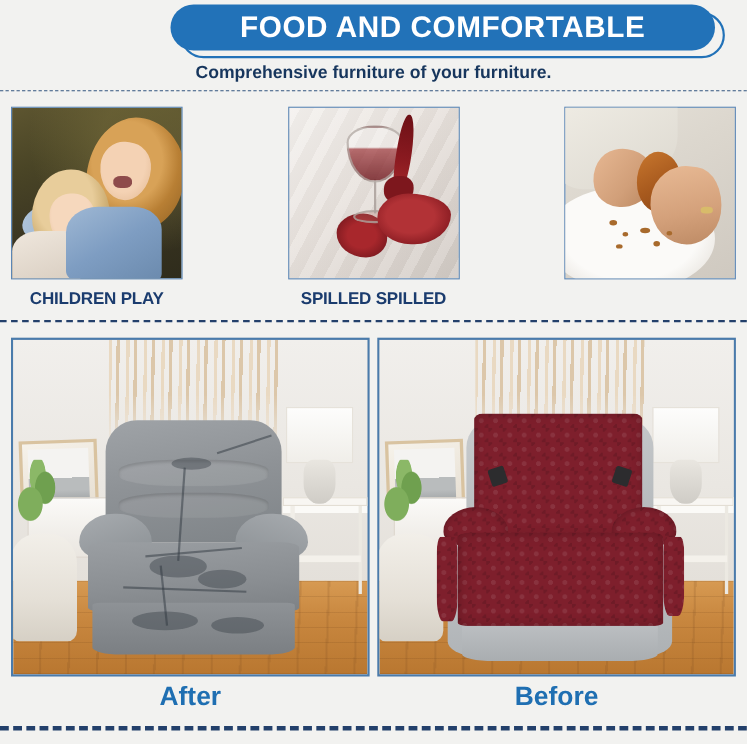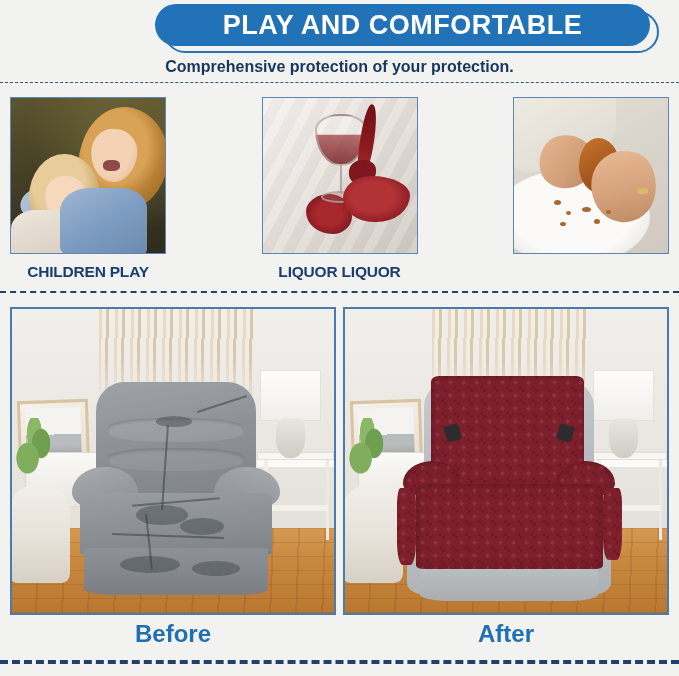--- a/index.html
+++ b/index.html
@@ -436,25 +436,25 @@
   }
 </style>
 </head>
 <body>
 
 <div class="page">
 
   <div class="banner-wrap">
     <div class="banner-outline"></div>
     <div class="banner-fill">
-      <div class="banner-title">PLAY AND COMFORTABLE</div>
+      <div class="banner-title">FOOD AND COMFORTABLE</div>
     </div>
   </div>
 
-  <div class="subtitle">Comprehensive protection of your protection.</div>
+  <div class="subtitle">Comprehensive furniture of your furniture.</div>
 
   <div class="divider-thin"></div>
 
   <div class="features">
 
     <div class="feature">
       <div class="thumb t1">
         <div class="kid-big-hair"></div>
         <div class="kid-big-face"></div>
         <div class="kid-big-mouth"></div>
@@ -471,21 +471,21 @@
       <div class="thumb t2">
         <div class="fold"></div>
         <div class="splat-b"></div>
         <div class="glass-foot"></div>
         <div class="glass-stem"></div>
         <div class="glass-bowl"></div>
         <div class="pour"></div>
         <div class="splat-c"></div>
         <div class="splat-a"></div>
       </div>
-      <div class="feature-label">LIQUOR LIQUOR</div>
+      <div class="feature-label">SPILLED SPILLED</div>
     </div>
 
 
     <div class="feature">
       <div class="thumb t4">
         <div class="sleeve"></div>
         <div class="plate"></div>
         <div class="hand-l"></div>
         <div class="food"></div>
         <div class="hand-r"></div>
@@ -582,22 +582,22 @@
           <div class="flap-r quilt"></div>
           <div class="cover-seat quilt"></div>
         </div>
       </div>
     </div>
 
   </div>
 
   <div class="captions">
     <div class="cap">
+      <span>After</span>
+    </div>
+    <div class="cap">
       <span>Before</span>
     </div>
-    <div class="cap">
-      <span>After</span>
-    </div>
   </div>
 
   <div class="divider-bottom"></div>
 
 </div>
 
 </body></html>

